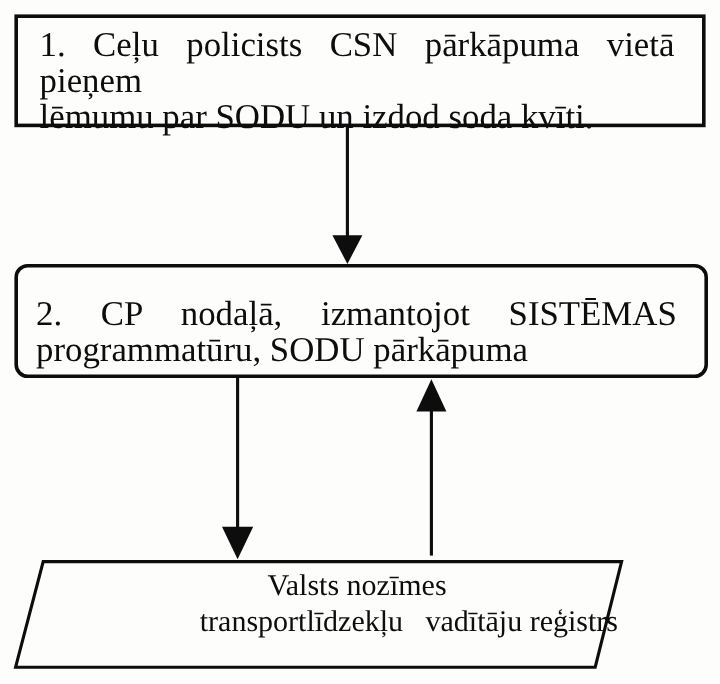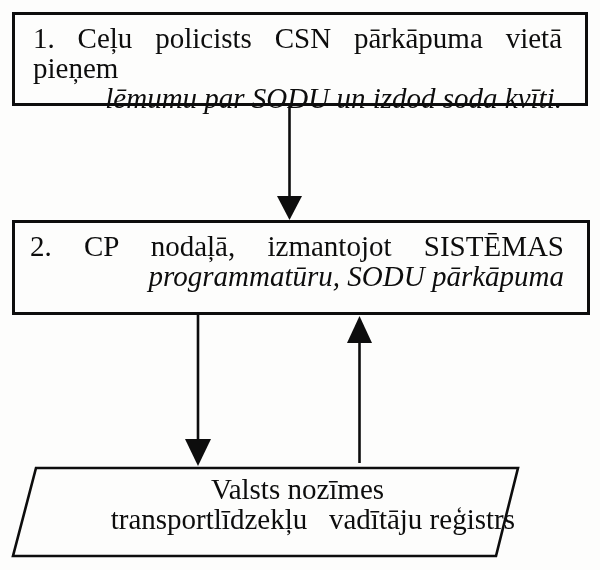--- a/index.html
+++ b/index.html
@@ -25,42 +25,42 @@
     line-height: 30px;
   }
   #box-step1 {
     left: 12px; top: 12px;
     width: 576px; height: 94px;
     padding: 8px 23px 0 18px;
   }
   #box-step2 {
     left: 12px; top: 220px;
     width: 578px; height: 95px;
-    padding: 8px 23px 0 15px;
+    padding: 24px 23px 0 15px;
+    border-radius: 11px;
   }
   .just-line {
     text-align: justify;
     text-align-last: justify;
     white-space: normal;
   }
   .plain-line {
-    text-align: right;
+    text-align: left;
     white-space: nowrap;
-    font-style: italic;
   }
   #svg-layer {
     position: absolute;
     left: 0; top: 0;
     width: 600px; height: 570px;
   }
   #registry-text {
     position: absolute;
     left: 20px; top: 474px;
     width: 495px;
-    font-size: 29px;
+    font-size: 25px;
     line-height: 30px;
     text-align: center;
   }
   #registry-line1 {
     margin-left: 60px;
     white-space: pre;
   }
   #registry-line2 {
     white-space: pre;
     text-align: right;

